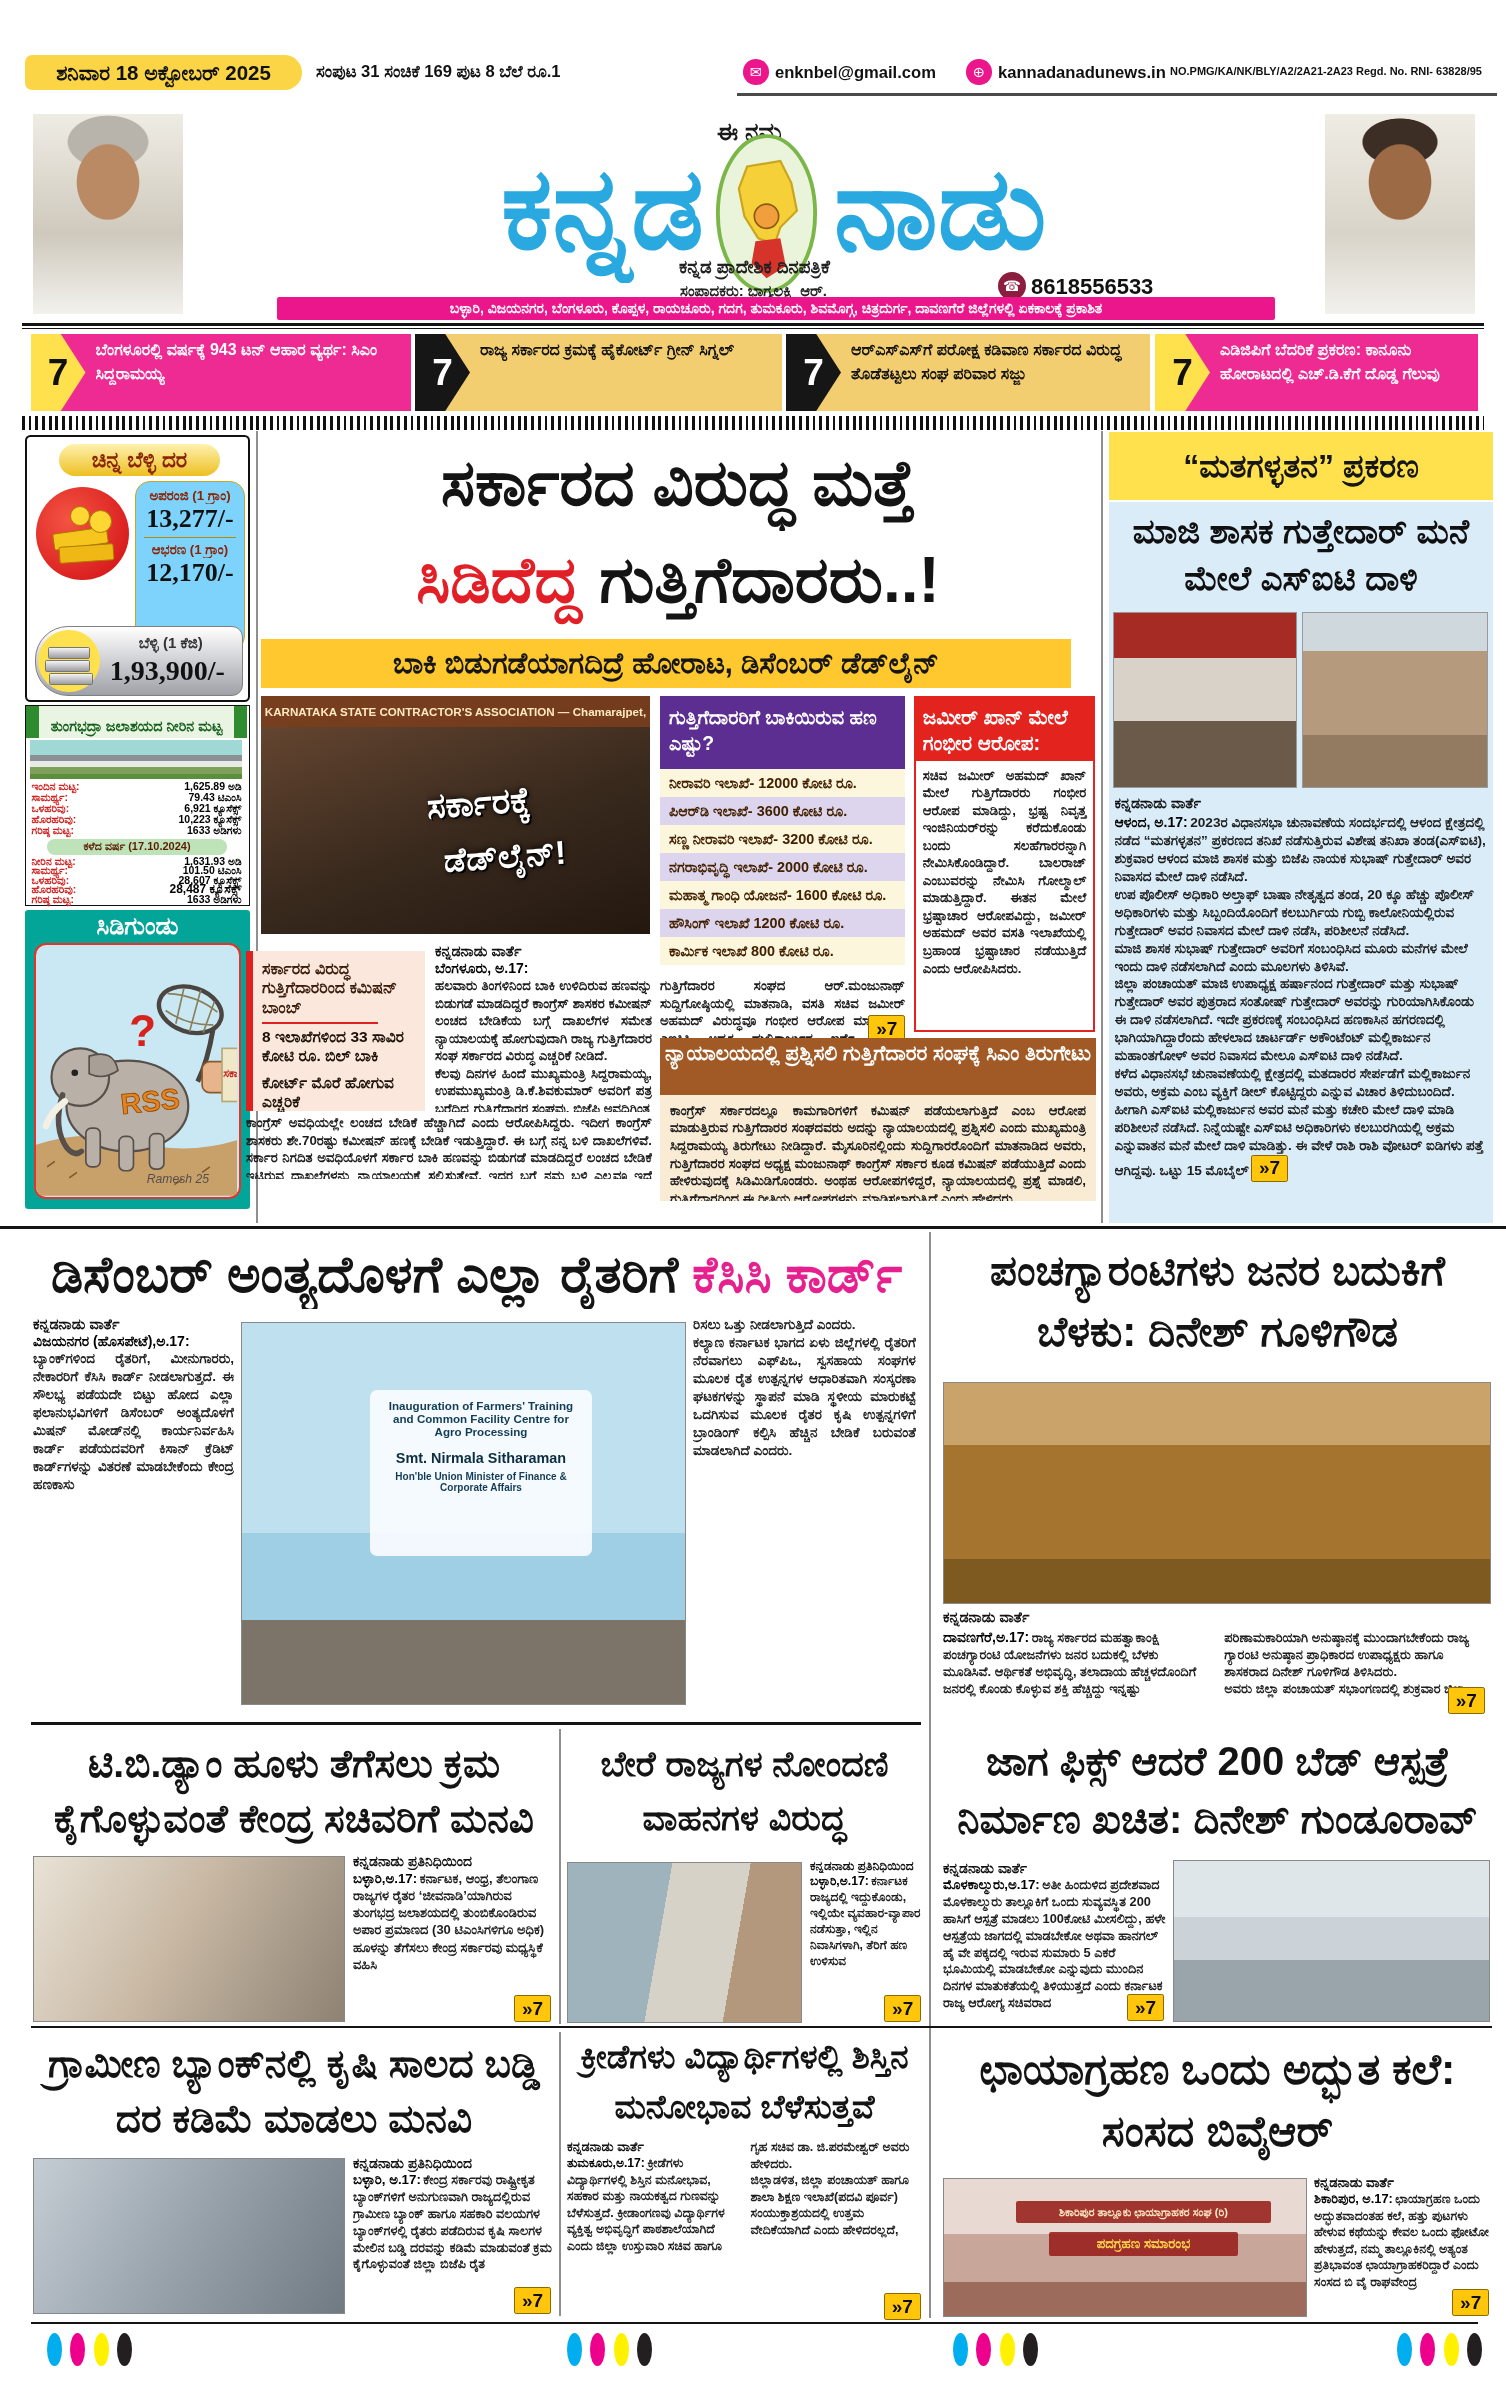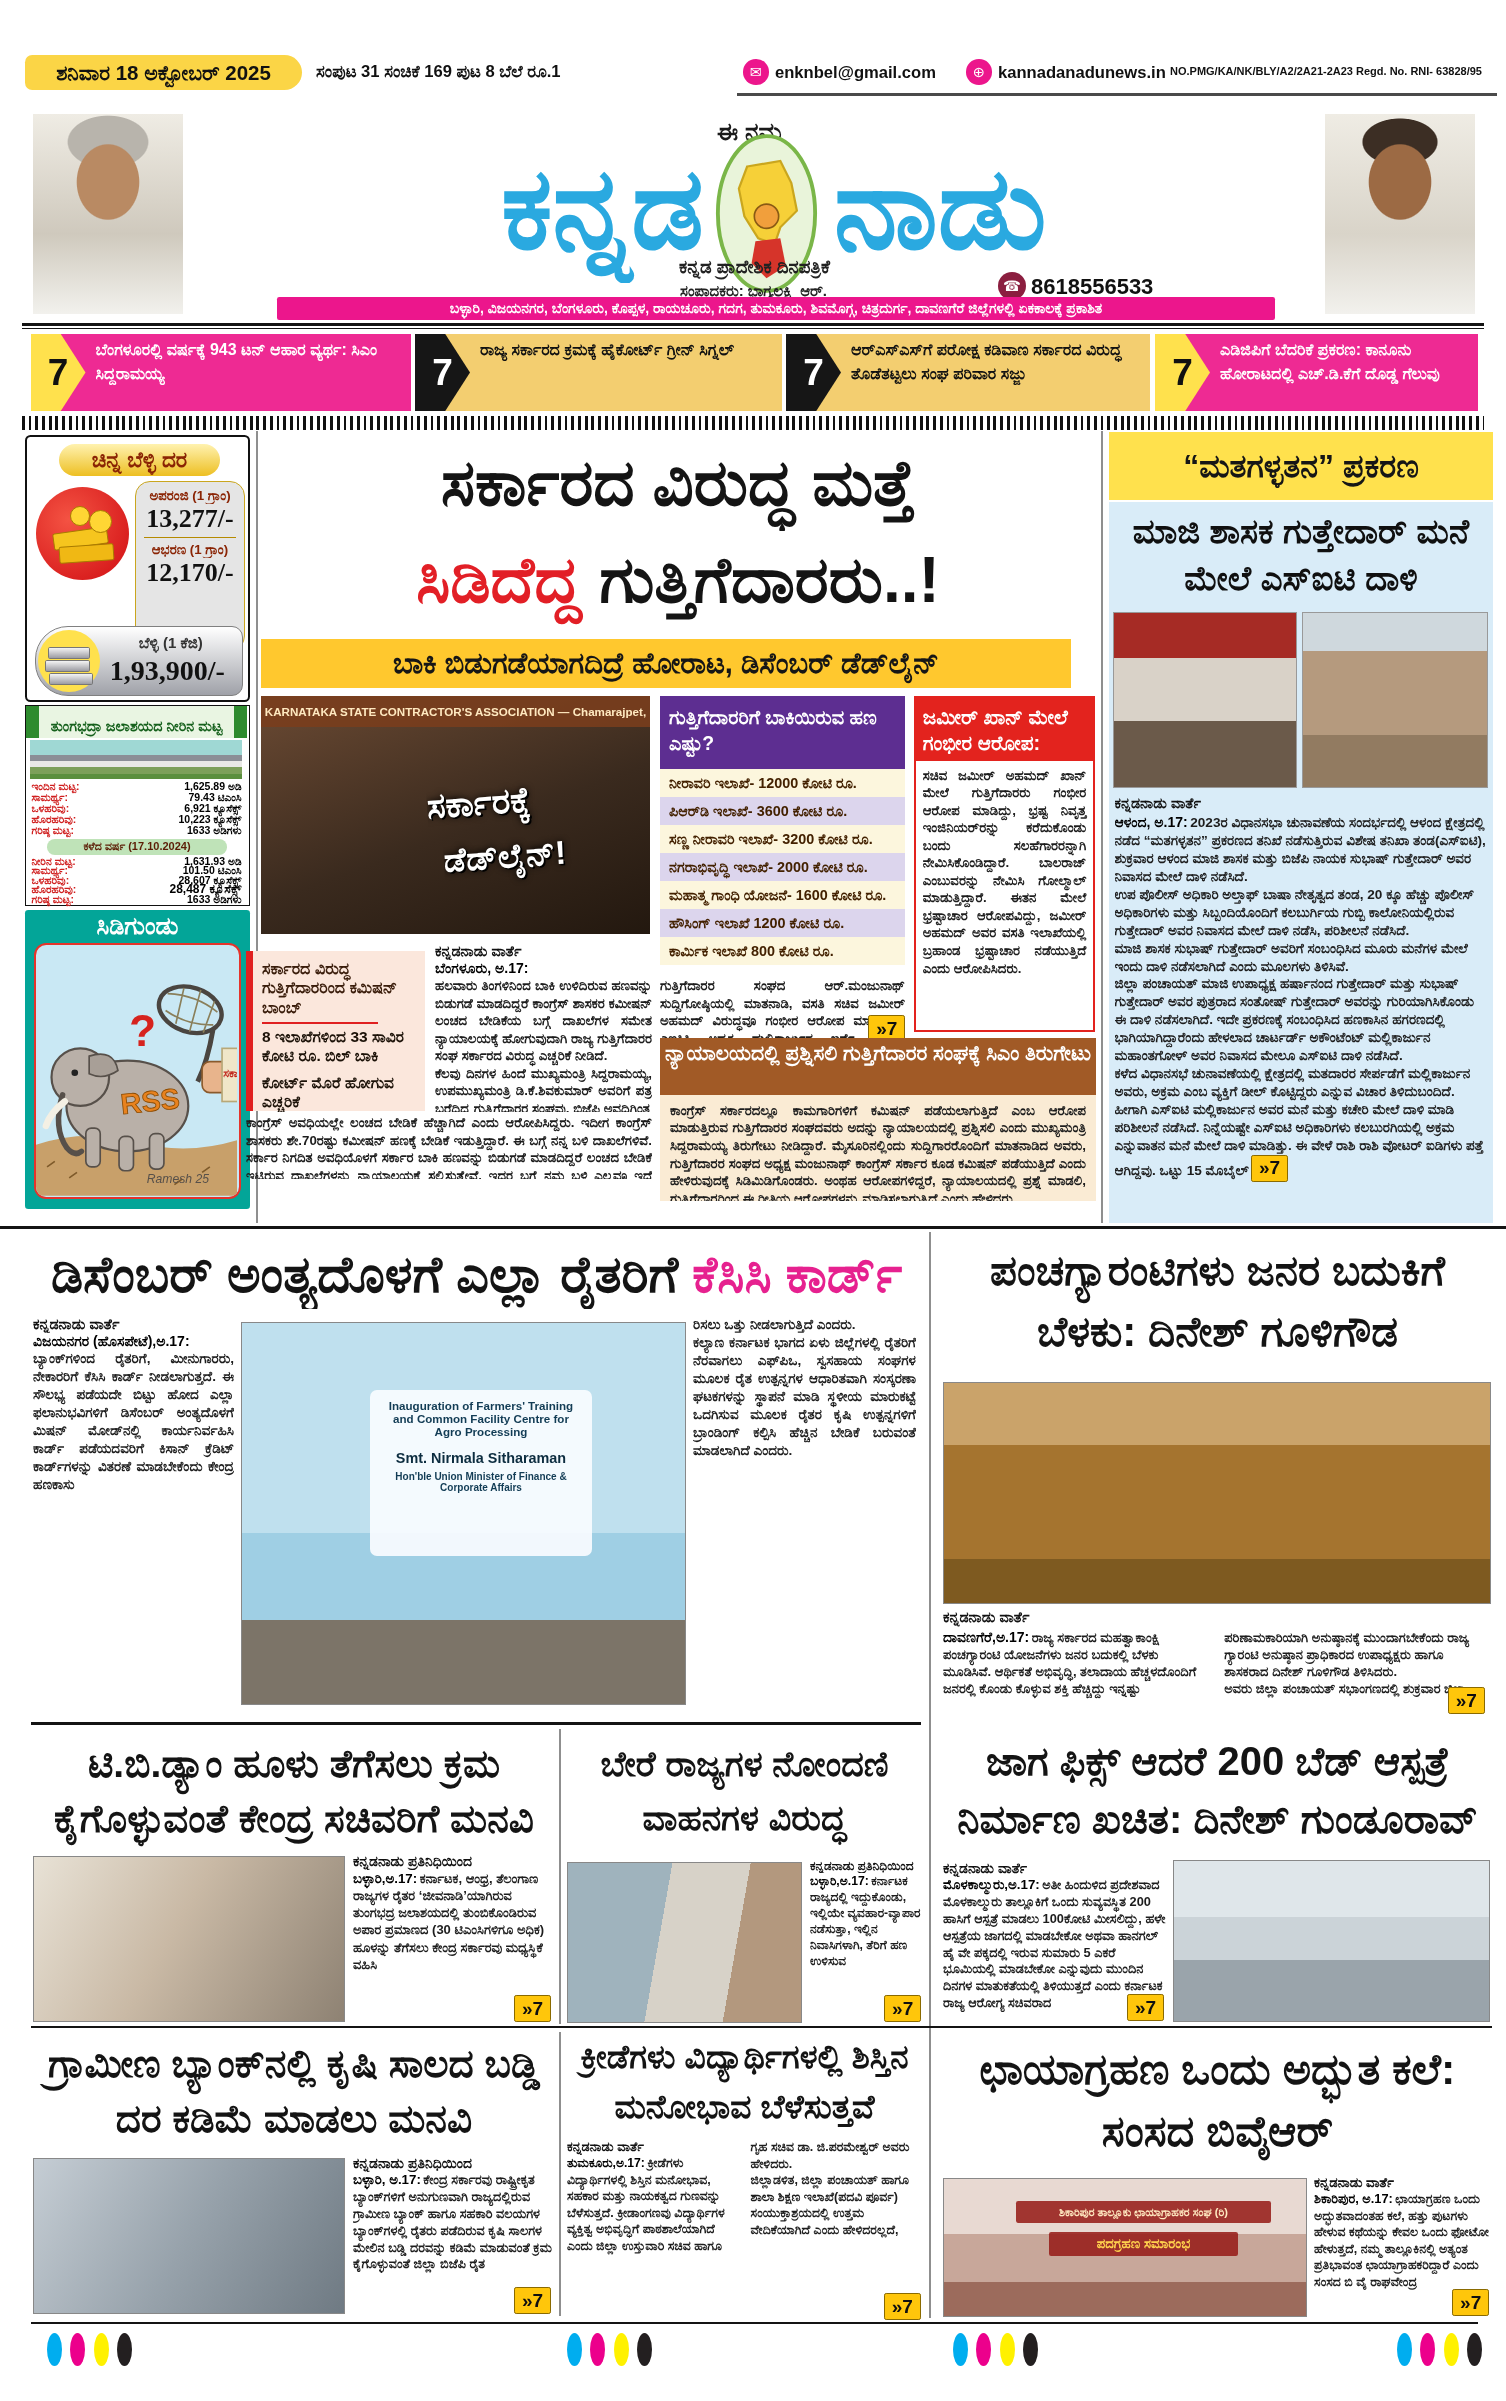--- a/index.html
+++ b/index.html
@@ -98,21 +98,21 @@
 
   <div class="abs" style="left:25px;top:435px;width:225px;height:267px;border:2.2px solid #111;border-radius:5.5px;background:#fff;">
     <div class="abs c ov" style="left:32px;top:6.7px;width:161px;height:32px;background:linear-gradient(#fff2b0,#edbf22);border-radius:16px;
                 font-size:21.6px;font-weight:900;line-height:32px;color:#8a2404;">ಚಿನ್ನ ಬೆಳ್ಳಿ ದರ</div>
     <div class="abs" style="left:9px;top:50px;width:93px;height:93px;border-radius:50%;background:radial-gradient(circle at 35% 35%,#f45343,#d91e1e 75%);">
       <div class="abs" style="left:16.6px;top:43px;width:55px;height:16.6px;background:#f6c51e;border:1.1px solid #a87b00;border-radius:2.2px;transform:rotate(-8deg);"></div>
       <div class="abs" style="left:23px;top:58px;width:55px;height:16.6px;background:#f0b814;border:1.1px solid #a87b00;border-radius:2.2px;transform:rotate(-4deg);"></div>
       <div class="abs" style="left:53px;top:23px;width:23px;height:23px;background:#ffd634;border:1.1px solid #a87b00;border-radius:50%;"></div>
       <div class="abs" style="left:34px;top:19px;width:20px;height:20px;background:#ffd634;border:1.1px solid #a87b00;border-radius:50%;"></div>
     </div>
-    <div class="abs" style="left:108px;top:44px;width:110px;height:170px;background:#e5e5e5;border:1.1px solid #caa61e;border-radius:15px;">
+    <div class="abs" style="left:108px;top:44px;width:110px;height:170px;background:#7dd3fc;border:1.1px solid #caa61e;border-radius:15px;">
       <div class="c ov" style="font-size:13.3px;font-weight:900;color:#8a2404;margin-top:5.5px;">ಅಪರಂಜಿ (1 ಗ್ರಾಂ)</div>
       <div class="c ov" style="font-size:26px;font-weight:900;color:#111;font-family:'Liberation Serif',serif;">13,277/-</div>
       <div style="height:1.7px;background:#b58a00;margin:3.3px 7.8px;"></div>
       <div class="c ov" style="font-size:13.3px;font-weight:900;color:#8a2404;">ಆಭರಣ (1 ಗ್ರಾಂ)</div>
       <div class="c ov" style="font-size:26px;font-weight:900;color:#111;font-family:'Liberation Serif',serif;">12,170/-</div>
     </div>
     <div class="abs" style="left:7.8px;top:189px;width:208px;height:70px;background:linear-gradient(#ffffff,#9fa1a8);border:1.1px solid #808080;border-radius:33px 11px 11px 33px;">
       <div class="abs" style="left:2.2px;top:3.3px;width:62px;height:62px;background:#ffe14d;border-radius:50%;">
         <div class="abs" style="left:10px;top:16.6px;width:42px;height:12.2px;background:linear-gradient(#f4f4f4,#9c9ca3);border:0.6px solid #777;border-radius:1.7px;"></div>
         <div class="abs" style="left:6.7px;top:30px;width:45px;height:12.2px;background:linear-gradient(#f4f4f4,#9c9ca3);border:0.6px solid #777;border-radius:1.7px;"></div>

